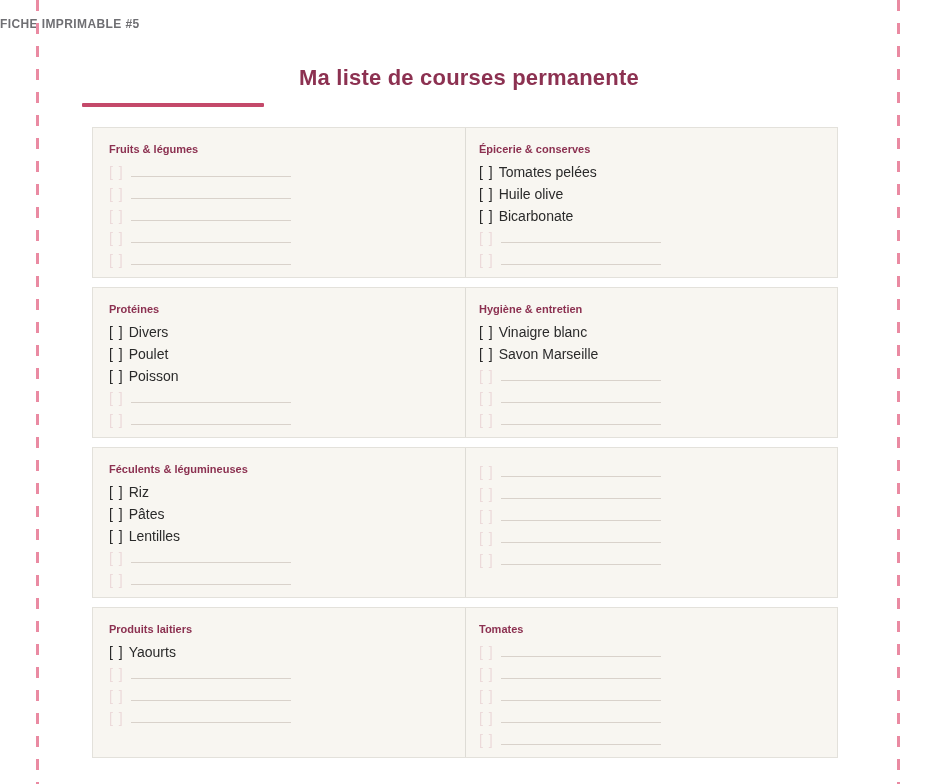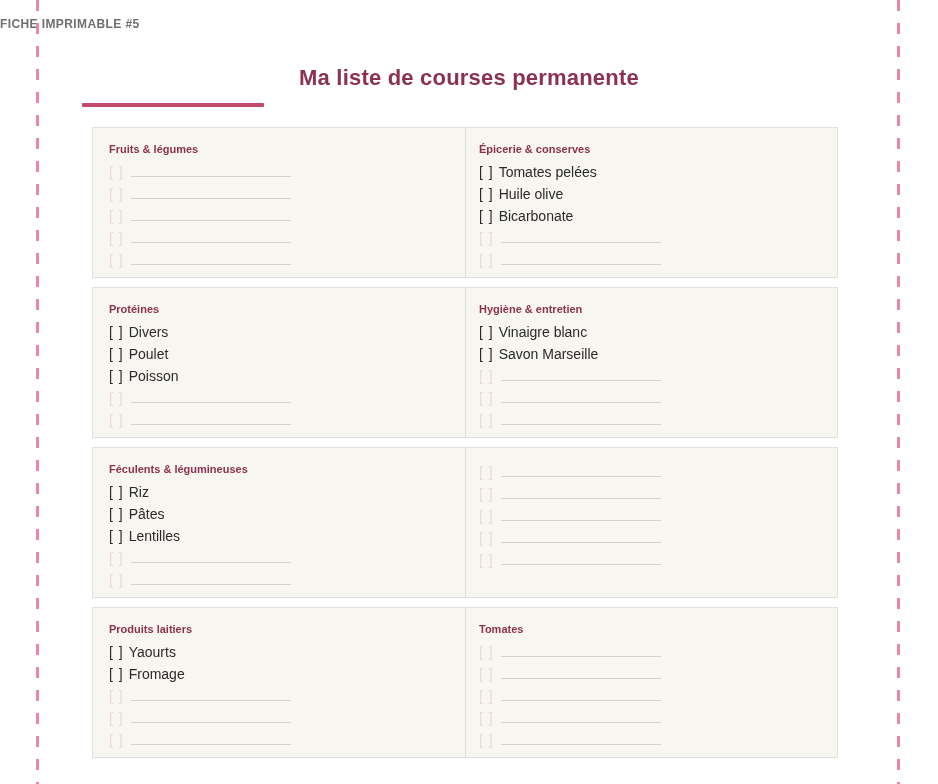--- a/index.html
+++ b/index.html
@@ -135,21 +135,20 @@
           <div class="row blank"><span class="cb cb-blank">[ ]</span><span class="write-line"></span></div>
           <div class="row blank"><span class="cb cb-blank">[ ]</span><span class="write-line"></span></div>
           <div class="row blank"><span class="cb cb-blank">[ ]</span><span class="write-line"></span></div>
           <div class="row blank"><span class="cb cb-blank">[ ]</span><span class="write-line"></span></div>
         </div>
       </div>
       <div class="card">
         <div class="col">
           <div class="cat-title">Produits laitiers</div>
           <div class="row filled"><span class="cb">[ ]</span><span class="lbl">Yaourts</span></div>
-          <div class="row filled"><span class="cb">[ ]</span><span class="lbl">Fromage</span></div>
           <div class="row blank"><span class="cb cb-blank">[ ]</span><span class="write-line"></span></div>
           <div class="row blank"><span class="cb cb-blank">[ ]</span><span class="write-line"></span></div>
           <div class="row blank"><span class="cb cb-blank">[ ]</span><span class="write-line"></span></div>
         </div>
         <div class="col">
           <div class="cat-title">Tomates</div>
           <div class="row blank"><span class="cb cb-blank">[ ]</span><span class="write-line"></span></div>
           <div class="row blank"><span class="cb cb-blank">[ ]</span><span class="write-line"></span></div>
           <div class="row blank"><span class="cb cb-blank">[ ]</span><span class="write-line"></span></div>
           <div class="row blank"><span class="cb cb-blank">[ ]</span><span class="write-line"></span></div>

